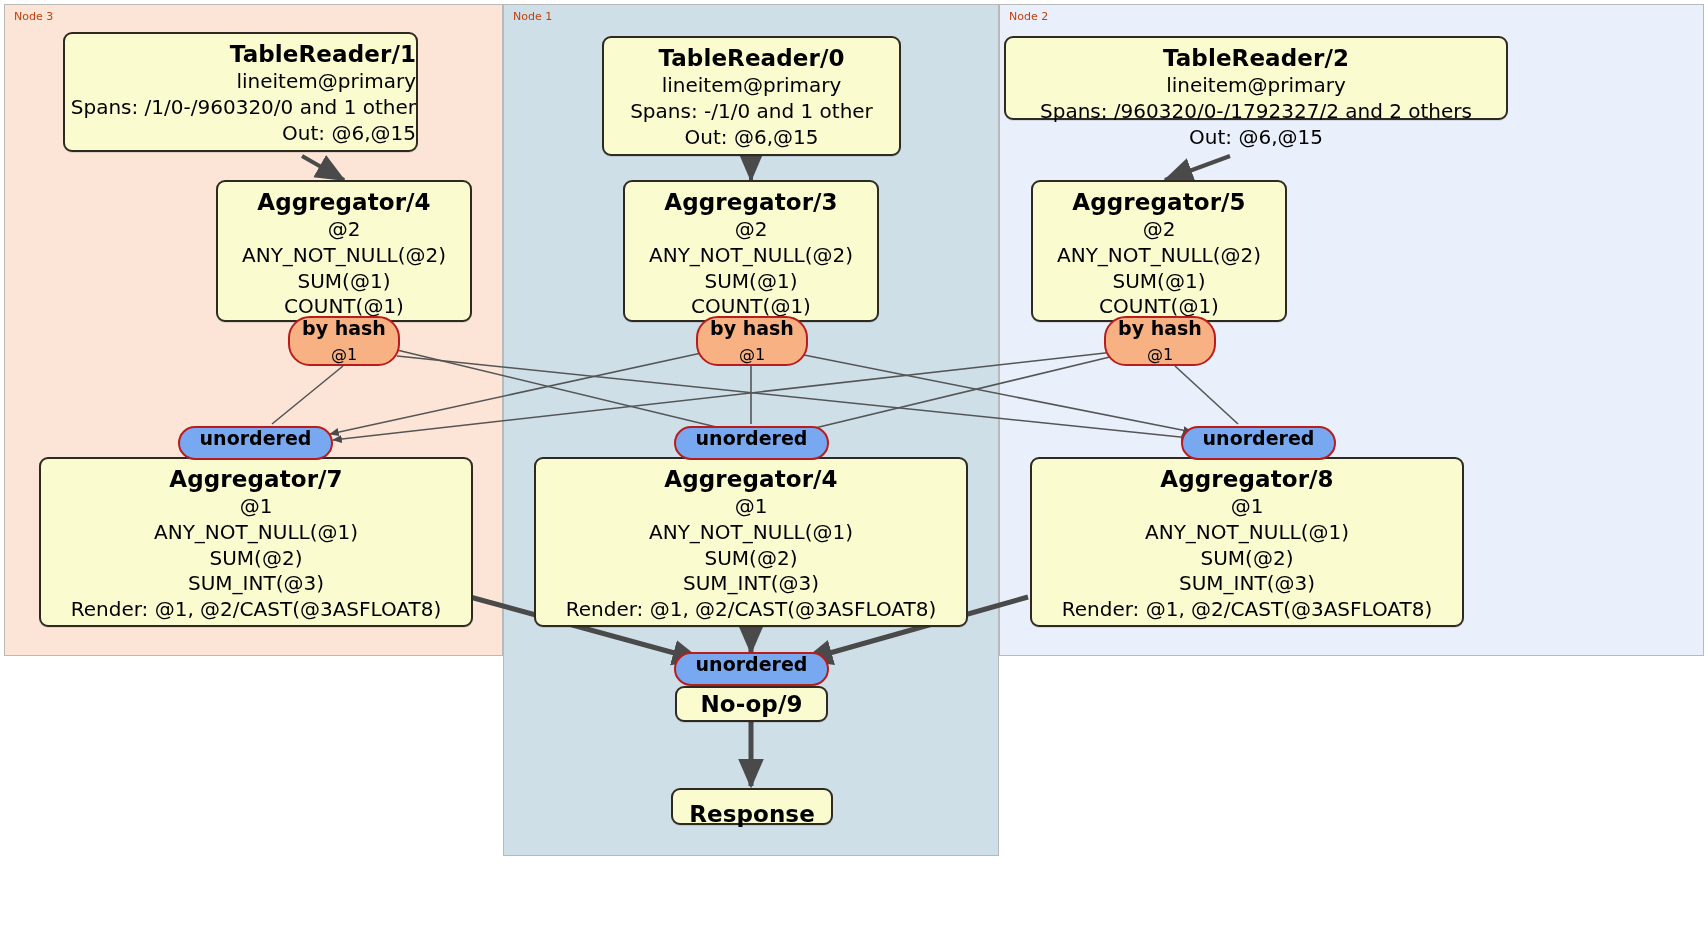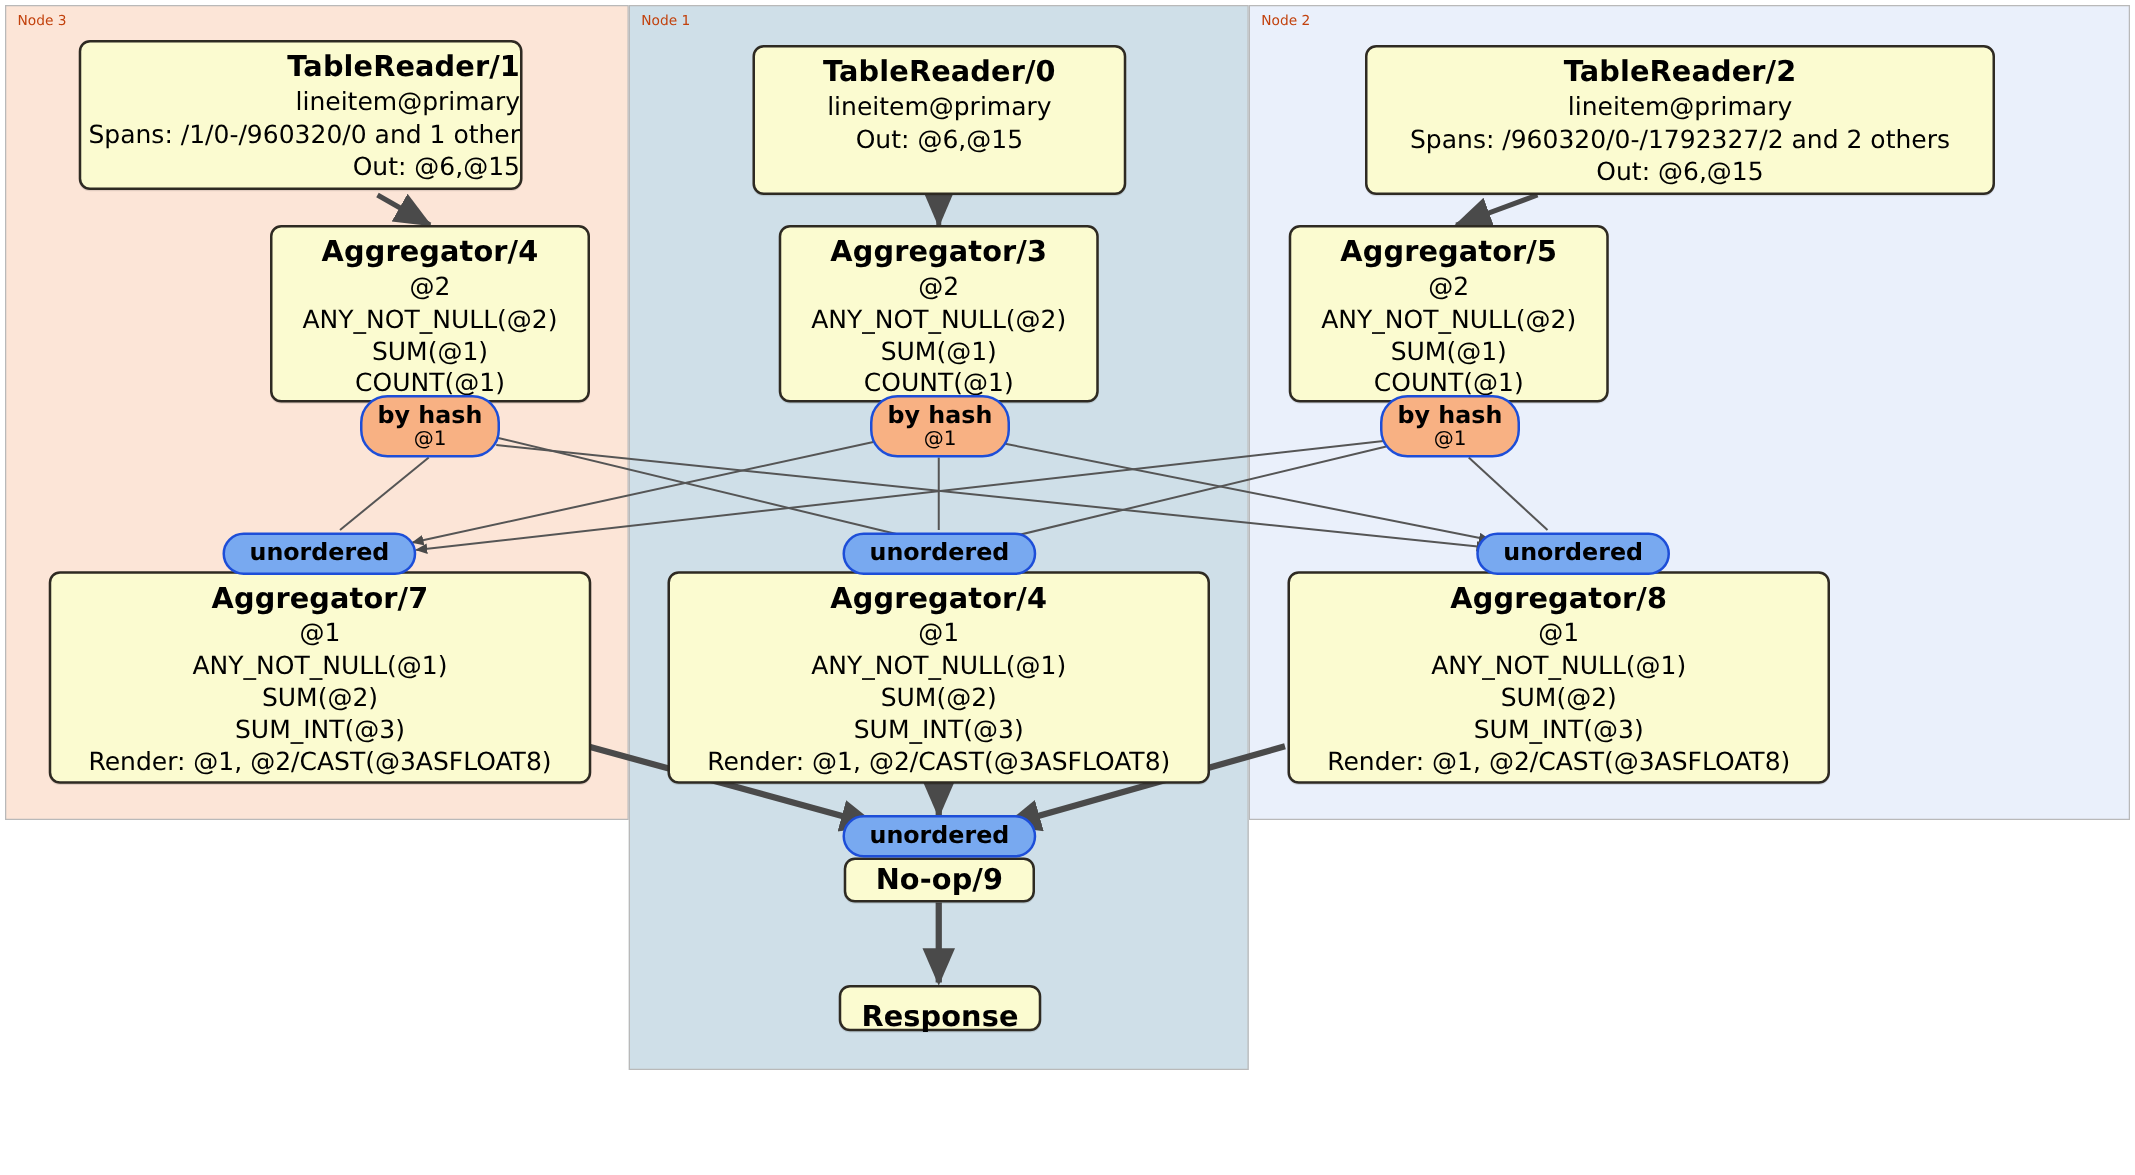--- a/index.html
+++ b/index.html
@@ -58,29 +58,29 @@
     color: #000;
     letter-spacing: 0.1px;
   }
   .box .line {
     font-size: 20px;
     color: #000;
   }
   .pill {
     position: absolute;
     box-sizing: border-box;
-    border: 2px solid #1d4ed8;
+    border: 2px solid #b91c1c;
     border-radius: 22px;
     z-index: 20;
     text-align: center;
     line-height: 1.12;
     display: flex;
     flex-direction: column;
     align-items: center;
-    justify-content: center;
+    justify-content: space-between;
   }
   .pill.orange {
     background: #f8b183;
   }
   .pill.blue {
     background: #78a9f0;
   }
   .pill .plabel {
     font-weight: bold;
     font-size: 19px;
@@ -151,24 +151,25 @@
   <div class="box" style="left:63px; top:32px; width:355px; height:120px;text-align:right;">
     <div class="title">TableReader/1</div>
     <div class="line">lineitem@primary</div>
     <div class="line">Spans: /1/0-/960320/0 and 1 other</div>
     <div class="line">Out: @6,@15</div>
   </div>
 
   <div class="box" style="left:602px; top:36px; width:299px; height:120px;">
     <div class="title">TableReader/0</div>
     <div class="line">lineitem@primary</div>
+    <div class="line">Spans: -/1/0 and 1 other</div>
     <div class="line">Out: @6,@15</div>
   </div>
 
-  <div class="box" style="left:1092px; top:36px; width:504px; height:120px;">
+  <div class="box" style="left:1004px; top:36px; width:504px; height:84px;">
     <div class="title">TableReader/2</div>
     <div class="line">lineitem@primary</div>
     <div class="line">Spans: /960320/0-/1792327/2 and 2 others</div>
     <div class="line">Out: @6,@15</div>
   </div>
 
   <div class="box" style="left:216px; top:180px; width:256px; height:142px;">
     <div class="title">Aggregator/4</div>
     <div class="line">@2</div>
     <div class="line">ANY_NOT_NULL(@2)</div>

